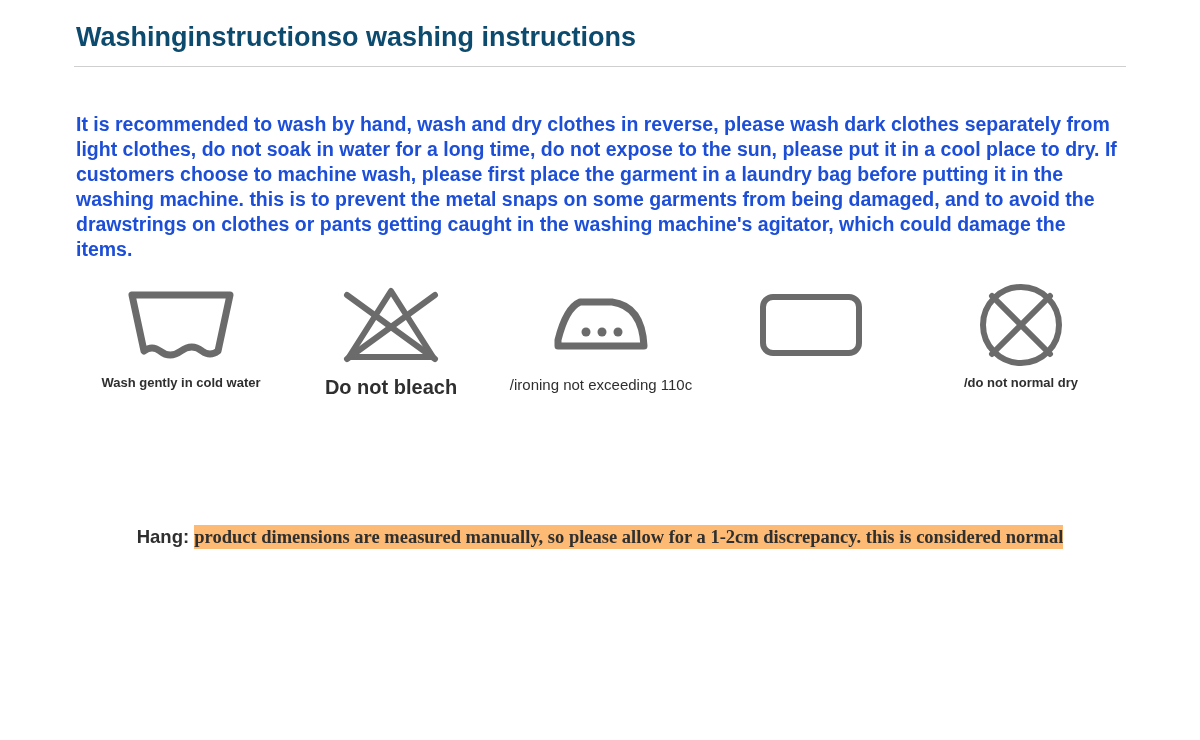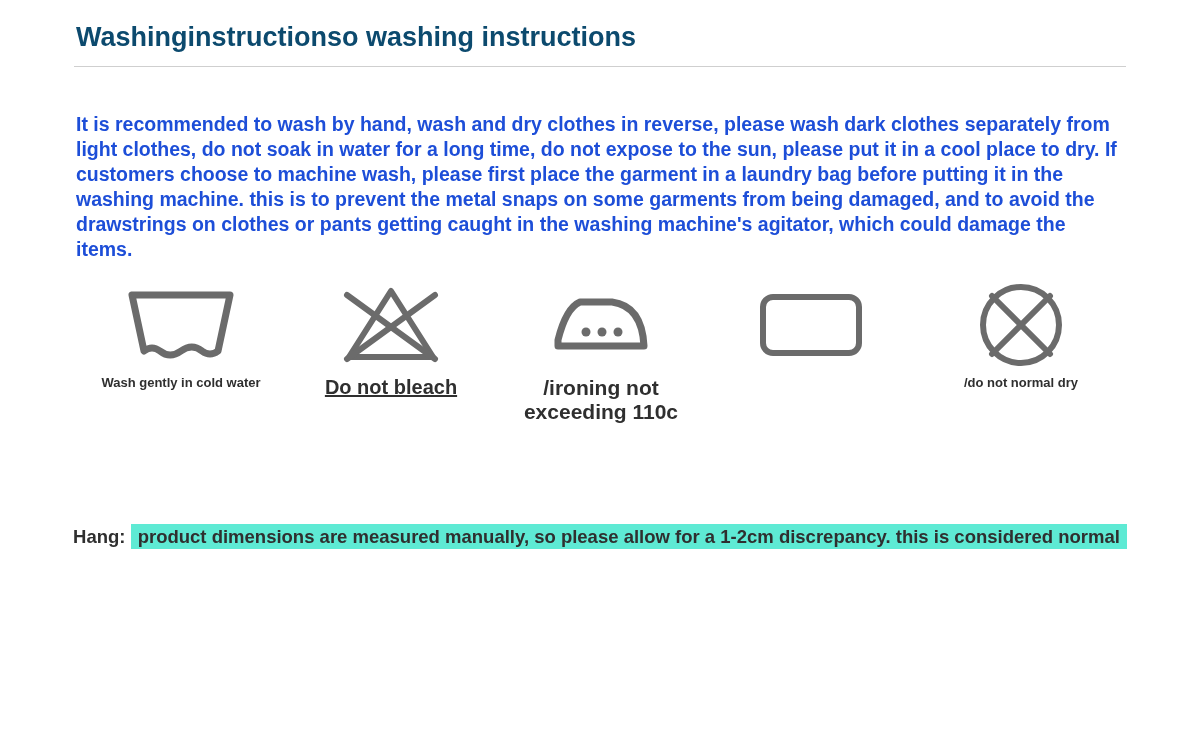--- a/index.html
+++ b/index.html
@@ -71,44 +71,45 @@
     align-items: center;
     justify-content: center;
   }
   .symbol .caption {
     text-align: center;
     color: #2f2f2f;
     margin-top: 6px;
     line-height: 1.15;
   }
   .cap-wash   { font-size: 13px; font-weight: bold; margin-top: 14px;}
-  .cap-bleach { font-size: 20px; font-weight: bold; margin-top: 12px; text-decoration: underline;}
-  .cap-iron   { font-size: 21px; font-weight: bold; margin-top: 14px;}
+  .cap-bleach { font-size: 20px; font-weight: bold; margin-top: 12px;}
+  .cap-iron   { font-size: 15px; font-weight: normal; margin-top: 14px;}
   .cap-hang   { font-size: 12.5px; font-weight: bold; margin-top: 16px; width: 170px;}
   .cap-tumble { font-size: 13px; font-weight: bold; margin-top: 16px;}
 
   .note-wrap {
     position: absolute;
     left: 0px;
     top: 518px;
     width: 1200px;
     display: flex;
     justify-content: center;
     align-items: center;
   }
   .note {
     font-size: 18.5px;
     font-weight: bold;
     color: #2f2f2f;
     white-space: nowrap;
     line-height: 38px;
   }
   .note .hl {
-    background: #5eead4;
-    padding: 2px 7px;
+    background: #fdba74;
+    padding: 2px 0;
+    font-family: Liberation Serif, serif;
   }
   svg { display: block; }
 </style>
 </head>
 <body>
 
 <div class="page">
 
   <div class="title">Washinginstructionso washing instructions</div>
   <div class="title-rule"></div>

